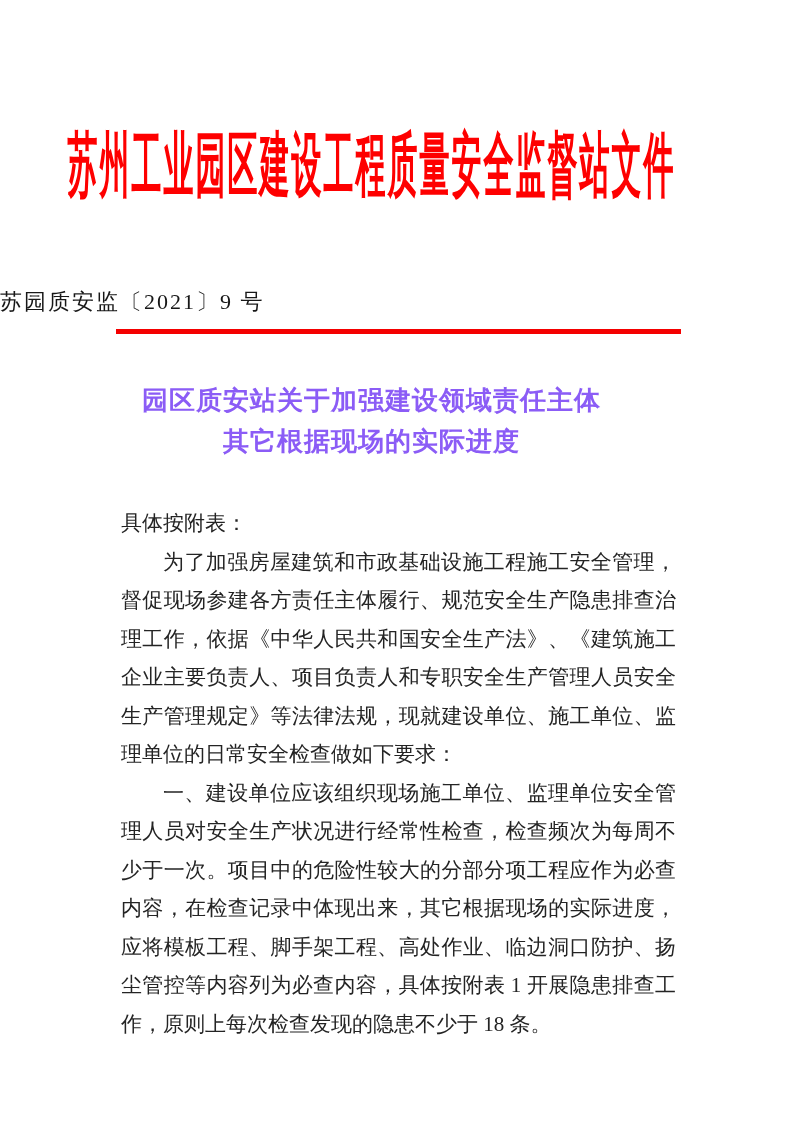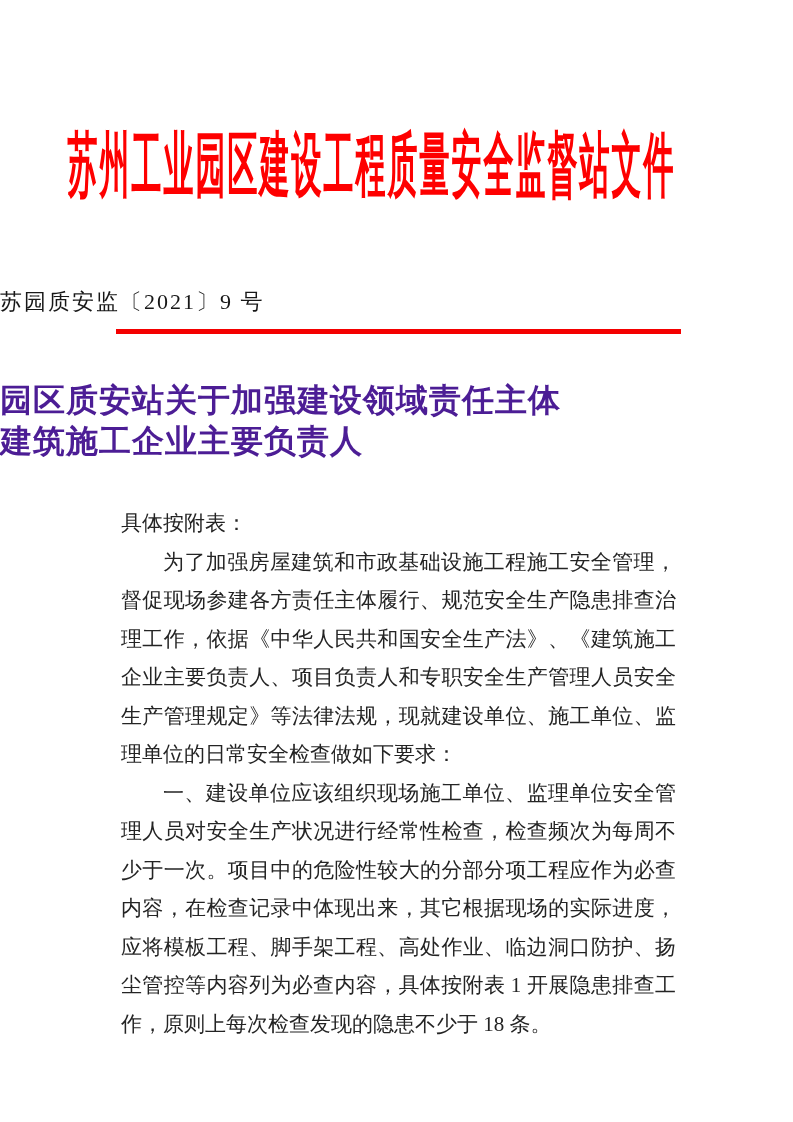--- a/index.html
+++ b/index.html
@@ -55,25 +55,26 @@
     height: 5px;
     background: #f40000;
   }
 
   
   .doc-title {
     position: absolute;
     top: 380px;
     left: 0;
     width: 100%;
-    font-size: 32px;
+    text-align: center;
+    font-size: 26px;
     line-height: 41px;
     font-weight: bold;
     letter-spacing: 1px;
-    color: #4c1d95;
+    color: #8b5cf6;
   }
 
   
   .doc-body {
     position: absolute;
     top: 504px;
     left: 121px;
     width: 555px;
     font-size: 21px;
     line-height: 38.5px;
@@ -96,21 +97,21 @@
 <div class="page">
 
   <div class="org-title">苏州工业园区建设工程质量安全监督站文件</div>
 
   <div class="doc-number">苏园质安监〔2021〕9 号</div>
 
   <div class="red-rule"></div>
 
   <div class="doc-title">
     <div>园区质安站关于加强建设领域责任主体</div>
-    <div>建筑施工企业主要负责人</div>
+    <div>其它根据现场的实际进度</div>
   </div>
 
   <div class="doc-body">
     <p class="salutation">具体按附表：</p>
     <p>为了加强房屋建筑和市政基础设施工程施工安全管理，督促现场参建各方责任主体履行、规范安全生产隐患排查治理工作，依据《中华人民共和国安全生产法》、《建筑施工企业主要负责人、项目负责人和专职安全生产管理人员安全生产管理规定》等法律法规，现就建设单位、施工单位、监理单位的日常安全检查做如下要求：</p>
     <p>一、建设单位应该组织现场施工单位、监理单位安全管理人员对安全生产状况进行经常性检查，检查频次为每周不少于一次。项目中的危险性较大的分部分项工程应作为必查内容，在检查记录中体现出来，其它根据现场的实际进度，应将模板工程、脚手架工程、高处作业、临边洞口防护、扬尘管控等内容列为必查内容，具体按附表 1 开展隐患排查工作，原则上每次检查发现的隐患不少于 18 条。</p>
   </div>
 
 </div>
 

